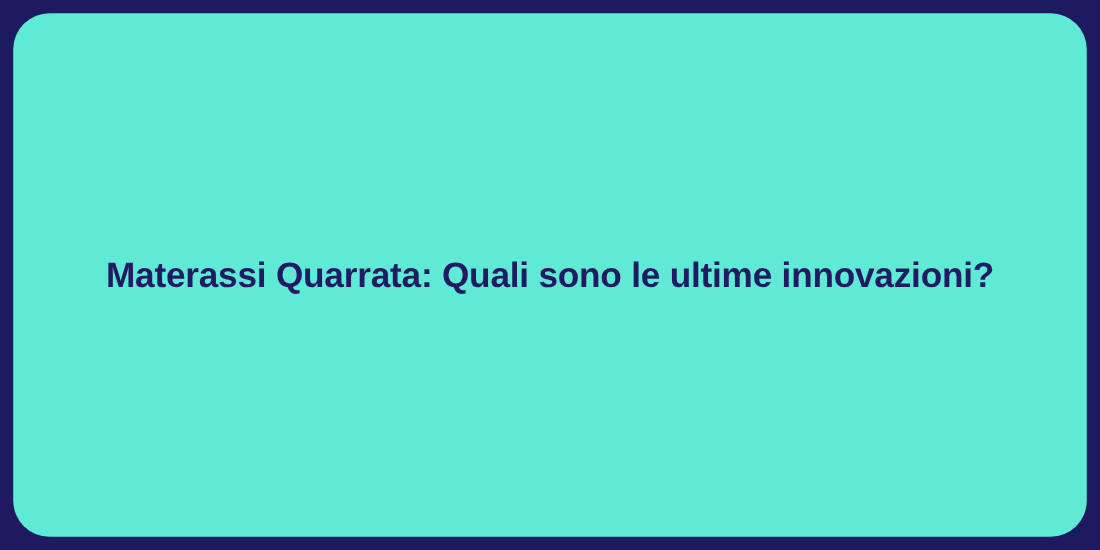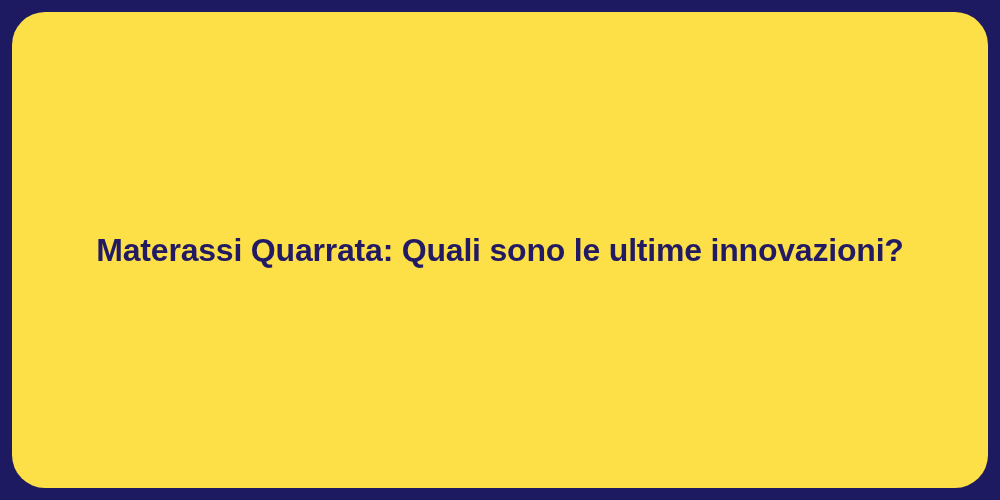--- a/index.html
+++ b/index.html
@@ -23,21 +23,21 @@
     height: 500px;
     background: #1e1a62;
     padding: 12px;
   }
 
   
   #card-panel {
     box-sizing: border-box;
     width: 100%;
     height: 100%;
-    background: #fde047;
+    background: #5eead4;
     border-radius: 33px;
     display: flex;
     align-items: center;
     justify-content: center;
     padding: 0 40px;
   }
 
   #card-title {
     margin: 0;
     color: #231a64;

